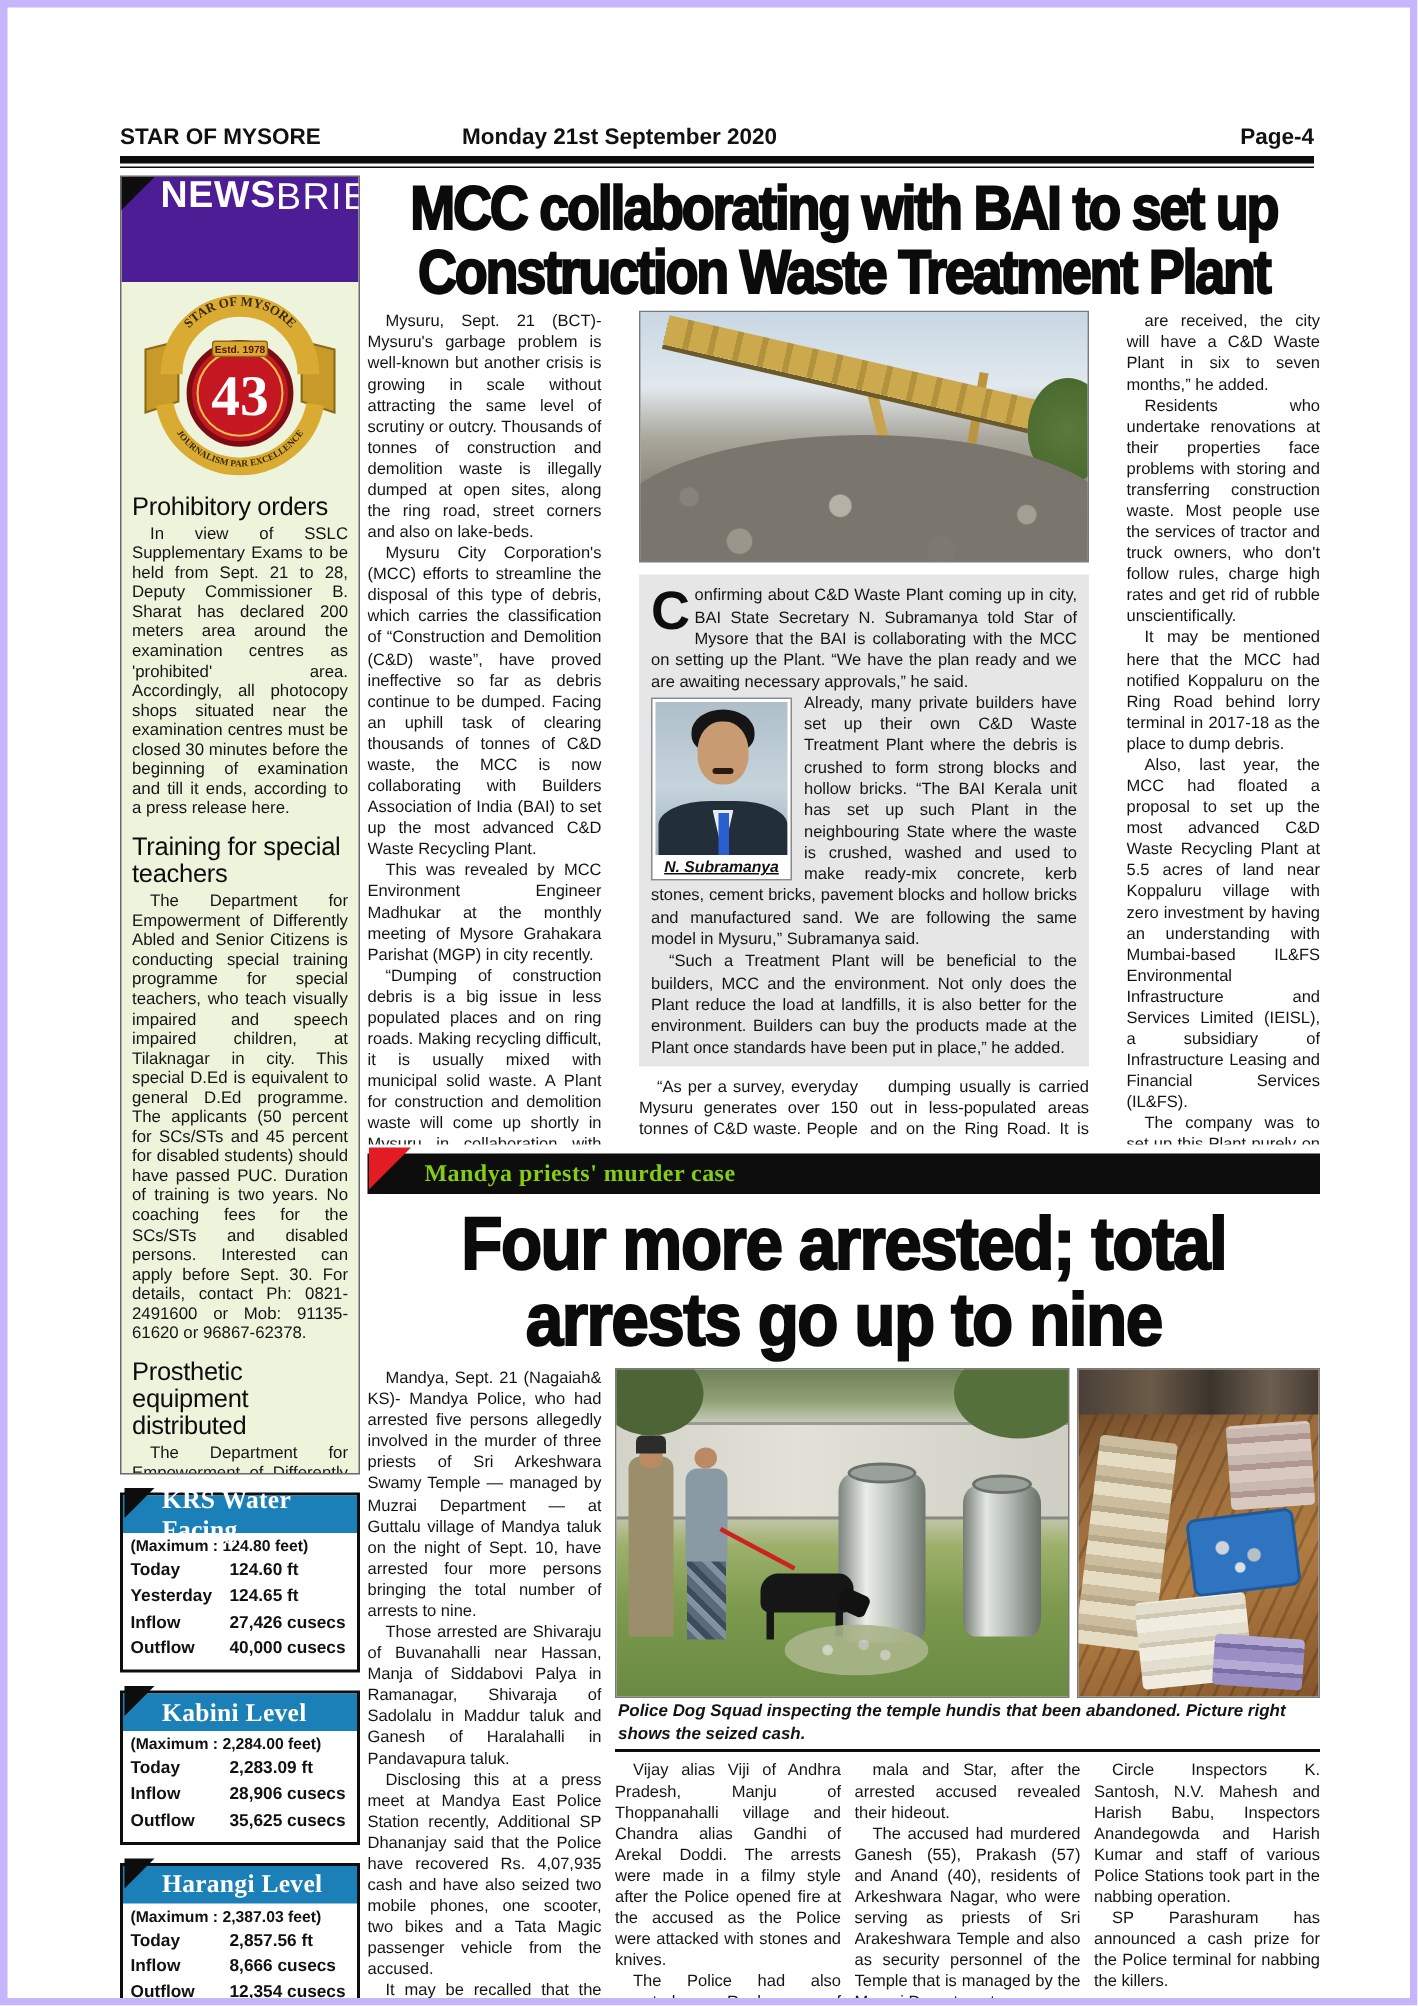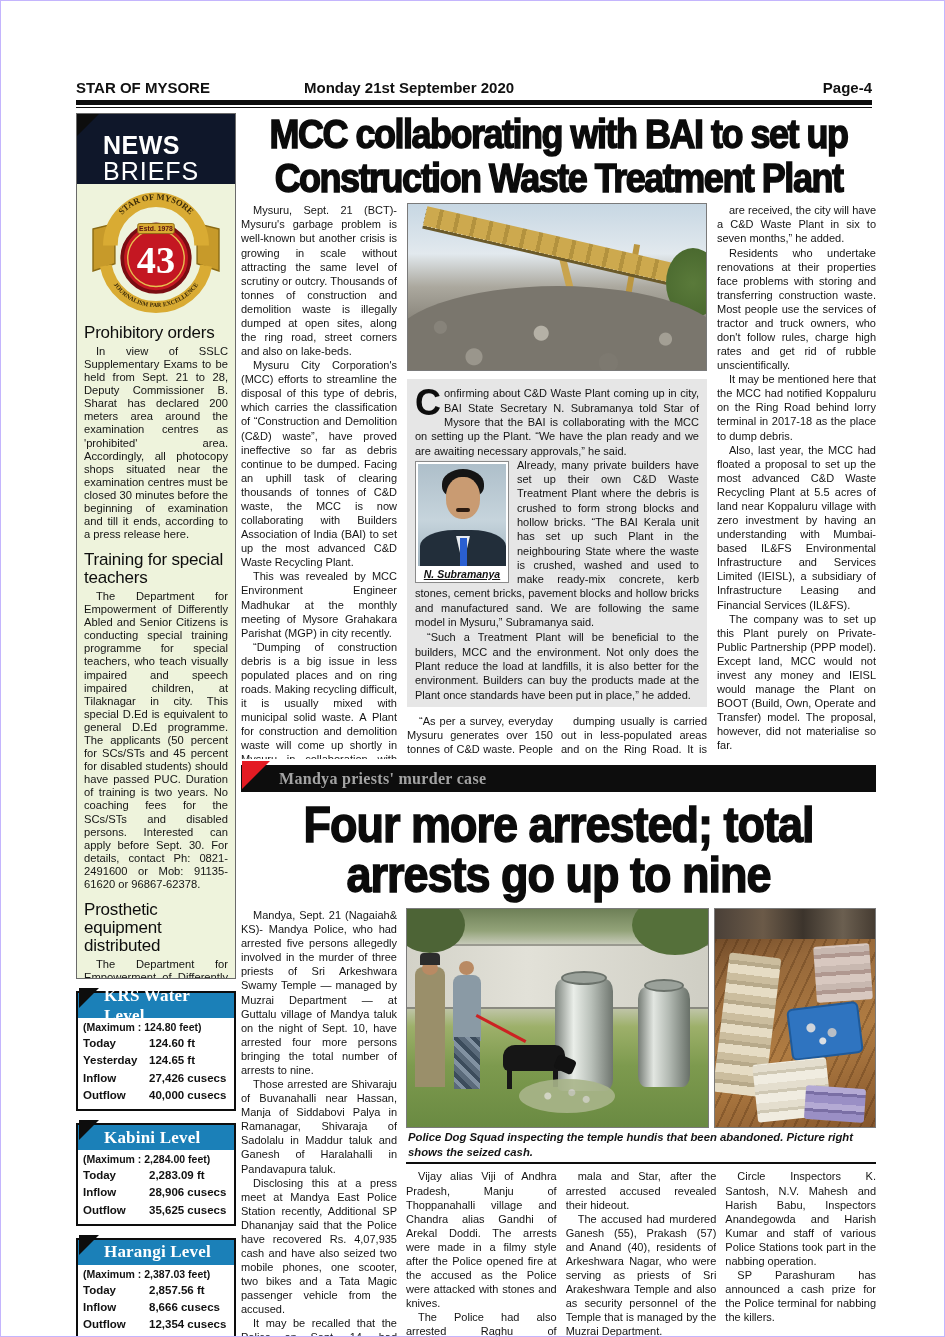--- a/index.html
+++ b/index.html
@@ -1,31 +1,31 @@
 <!DOCTYPE html>
 <html><head>
 <meta charset="utf-8">
 <style>
   * { margin:0; padding:0; box-sizing:border-box; }
   html,body { background:#fff; }
   body { font-family:"Liberation Sans", sans-serif; color:#111; }
-  .page { position:relative; width:945px; height:1337px; background:#fff; overflow:hidden; border:1px solid #c4b5fd; }
+  .page { position:relative; width:945px; height:1337px; background:#fff; overflow:hidden; border:5px solid #c4b5fd; }
 
   
   .masthead { position:absolute; left:75px; top:78px; width:796px; display:flex; align-items:baseline; }
   .masthead .paper { font-size:15px; font-weight:700; width:228px; }
   .masthead .date  { font-size:15px; font-weight:700; flex:1; }
   .masthead .pageno{ font-size:15px; font-weight:700;padding-left:48px; }
   .toprule { position:absolute; left:75px; top:99px; width:796px; height:5px; background:#0d0d0d; }
   .toprule2{ position:absolute; left:75px; top:106px; width:796px; height:1px; background:#0d0d0d; }
 
   
   .sidebar { position:absolute; left:75px; top:112px; width:160px; }
   .briefs { position:relative; height:866px; background:#eef3dc; border:1px solid #6a6a6a; overflow:hidden; }
-  .briefs-header { position:relative; height:70px; background:#0f172a; display:flex; flex-direction:column; justify-content:flex-end; padding-left:26px; }
+  .briefs-header { position:relative; height:70px; background:#4c1d95; display:flex; flex-direction:row; justify-content:space-between; padding-left:26px; }
   .corner-tri { position:absolute; left:-1px; top:-1px; width:0; height:0; border-top:24px solid #0d0d0d; border-right:24px solid transparent; }
   .nb1 { color:#fff; font-size:25px; font-weight:800; line-height:1; letter-spacing:.5px; }
   .nb2 { color:#fff; font-size:25px; font-weight:400; line-height:1.05; letter-spacing:1px; }
   .badge-wrap { text-align:center; padding:3px 0 1px; }
   .brief-sec { padding:2px 7px 4px; }
   .brief-sec h2 { font-size:17px; font-weight:400; letter-spacing:-.2px; line-height:1.05; margin:4px 0 3px; color:#0d0d0d; }
   .brief-sec p { font-size:11.2px; line-height:1.17; text-align:justify; text-indent:12px; color:#141414; }
 
   
   .water-box { position:relative; background:#fff; border:2px solid #0d0d0d; margin-top:12px; }
@@ -34,21 +34,21 @@
   .water-title { color:#fff; font-family:"Liberation Serif", serif; font-weight:700; font-size:17px; margin-left:26px; letter-spacing:.2px; }
   .water-body { padding:3px 5px 5px; }
   .water-max { font-size:10.5px; font-weight:700; margin-bottom:2px; }
   .wrow { display:grid; grid-template-columns:66px 1fr; font-size:11.5px; font-weight:700; line-height:1.5; }
 
   
   .main { position:absolute; left:240px; top:108px; width:635px; }
   .headline { font-weight:700; text-align:center; color:#0b0b0b; white-space:pre-line;
               letter-spacing:-1.5px; -webkit-text-stroke:1.3px #0b0b0b; }
   .h1a { font-size:36px; line-height:1.06; transform:scaleY(1.14); transform-origin:top; margin:4px 0 2px; }
-  .a1body { display:flex; gap:10px; height:556px; overflow:hidden; margin-top:14px; }
+  .a1body { display:flex; gap:25px; height:556px; overflow:hidden; margin-top:14px; }
   .col { overflow:hidden; }
   .colA { width:156px; }
   .colM { width:300px; }
   .colC { flex:1; }
   .bodytext p { font-size:11px; line-height:1.28; text-align:justify; text-indent:12px; color:#141414; }
 
   
   .photo { position:relative; border:1px solid #7a7a7a; overflow:hidden; }
   .photo-debris { height:168px; background:linear-gradient(180deg,#c7d7e3 0%,#e2e9ee 30%,#aba89e 50%,#8d897f 68%,#6f6b62 100%); }
   .pd-conveyor { position:absolute; left:14px; top:30px; width:250px; height:20px; transform:rotate(13deg);
@@ -79,21 +79,21 @@
   .po-suit { position:absolute; bottom:-4px; left:2px; width:86px; height:40px; background:#222e3a; border-radius:40% 40% 0 0; }
   .po-shirt{ position:absolute; bottom:0; left:38px; width:14px; height:30px; background:#e8ecf0; clip-path:polygon(0 0,100% 0,50% 100%); }
   .po-tie  { position:absolute; bottom:0; left:42px; width:7px; height:28px; background:#2a5fd0; }
   .pcaption { font-size:10.5px; font-weight:700; font-style:italic; text-align:center; padding-top:2px; text-decoration:underline; }
   .subcols { display:flex; gap:8px; margin-top:7px; }
   .subcols p { font-size:11px; line-height:1.3; text-align:justify; width:146px; text-indent:12px; color:#141414; }
 
   
   .kicker { position:relative; height:27px; background:#0d0d0d; margin-top:6px; display:flex; align-items:center; overflow:visible; }
   .red-tri { position:absolute; left:1px; top:-4px; width:0; height:0; border-top:28px solid #e31b23; border-right:28px solid transparent; }
-  .kicker-label { color:#a3a3a3; font-family:"Liberation Serif", serif; font-weight:700; font-size:16px; margin-left:38px; letter-spacing:.3px; }
+  .kicker-label { color:#84cc16; font-family:"Liberation Serif", serif; font-weight:700; font-size:16px; margin-left:38px; letter-spacing:.3px; }
   .h2a { font-size:45px; line-height:1.02; transform:scaleY(1.1); transform-origin:top; margin:8px 0 0; letter-spacing:-1px; }
   .a2body { display:flex; gap:9px; height:452px; overflow:hidden; margin-top:16px; }
   .a2right { flex:1; }
   .a2photos { display:flex; gap:5px; }
   .photo-dog { width:303px; height:220px;
                background:linear-gradient(180deg,#6e8057 0%,#93a379 10%,#d6d6cc 18%,#cfcec4 42%,#9db06a 54%,#7d9a4e 72%,#6a8a42 100%); }
   .dg-wall { position:absolute; left:0; right:0; top:16%; height:30%; background:linear-gradient(90deg,#d3d2c8,#e2e1d8 40%,#cfcec4); border-top:2px solid #9a9a90; border-bottom:2px solid #8a8a80; }
   .dg-tree1{ position:absolute; left:-12px; top:-12px; width:70px; height:56px; border-radius:50%; background:#4d6436; }
   .dg-tree2{ position:absolute; right:-10px; top:-14px; width:86px; height:60px; border-radius:50%; background:#55703a; }
   .dg-officer { position:absolute; left:8px; top:58px; width:30px; height:120px; background:#9a8f6a; border-radius:8px 8px 0 0; }
@@ -188,21 +188,21 @@
       </section>
       <section class="brief-sec">
         <h2>Prosthetic equipment distributed</h2>
         <p>The Department for Empowerment of Differently Abled and Senior Citizens, in association with Indian Red Cross Society, recently distributed prosthetic equipment to several beneficiaries of the district at a programme organised at the District Disabled Rehabilitation Centre located on Pulakeshi Road in Tilaknagar of the city. Also, a health check-up camp for the differently abled was organised on the occasion. District Disabled Welfare Officer Malini, Rehabilitation Centre Nodal Officer Arjun and other officials were present during the occasion.</p>
       </section>
     </div>
 
     <div class="water-box">
       <div class="water-head">
         <span class="corner-tri"></span>
-        <span class="water-title">KRS Water Level</span>
+        <span class="water-title">KRS Water Facing</span>
       </div>
       <div class="water-body">
         <div class="water-max">(Maximum : 124.80 feet)</div>
         <div class="wrow">
             <span>Today</span>
             <span>124.60 ft</span>
           </div>
         <div class="wrow">
             <span>Yesterday</span>
             <span>124.65 ft</span>

